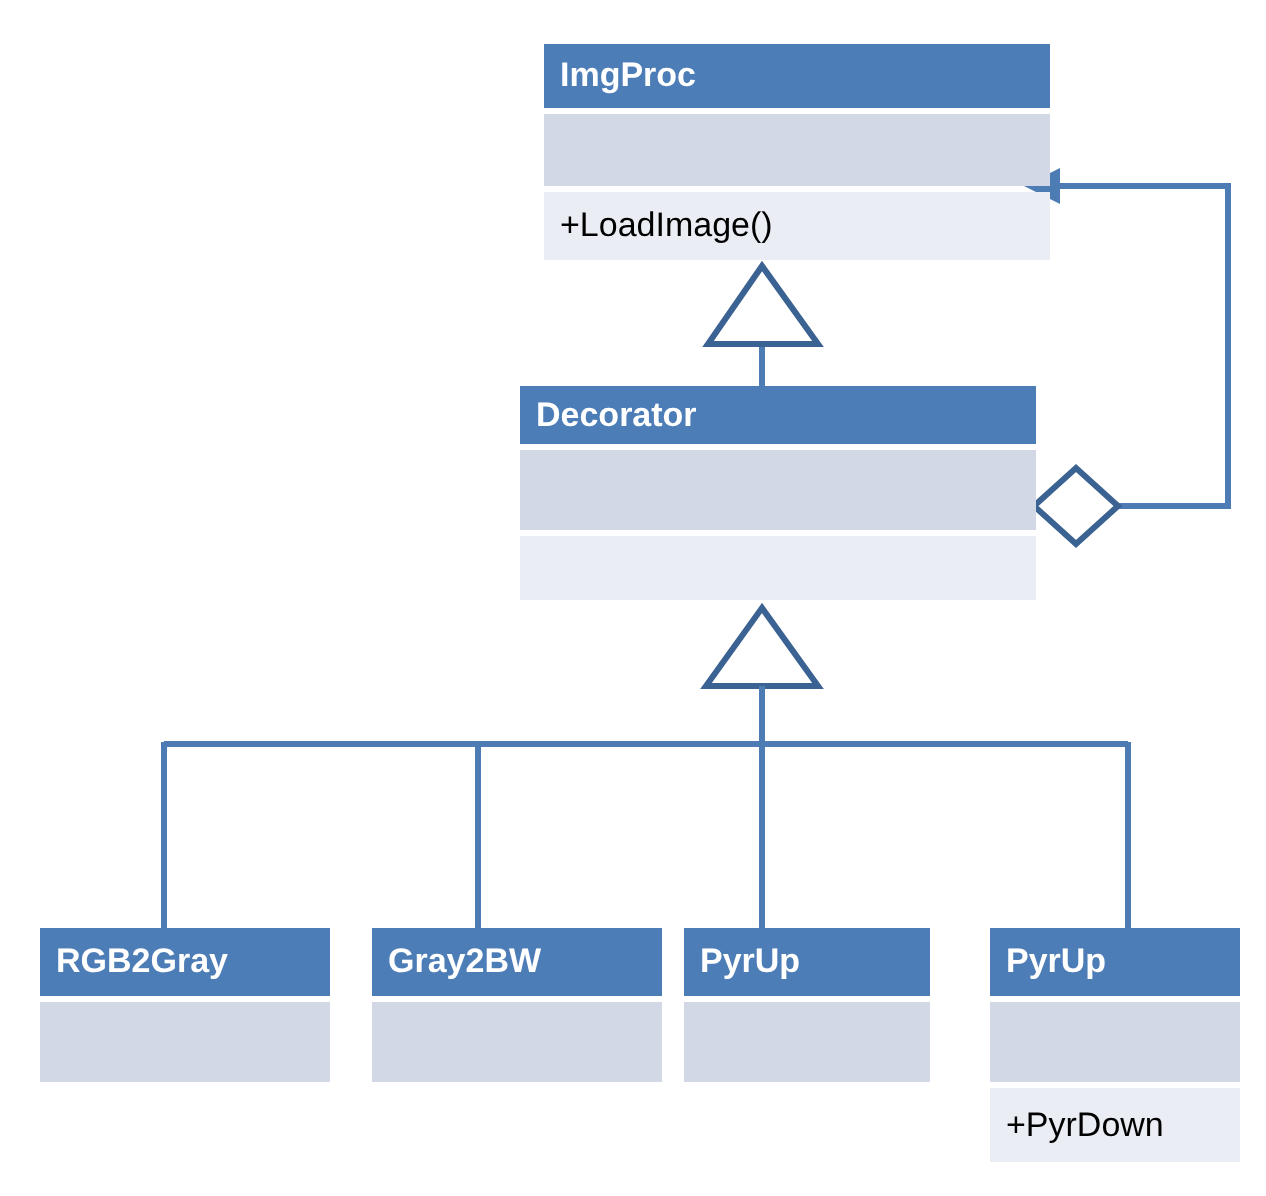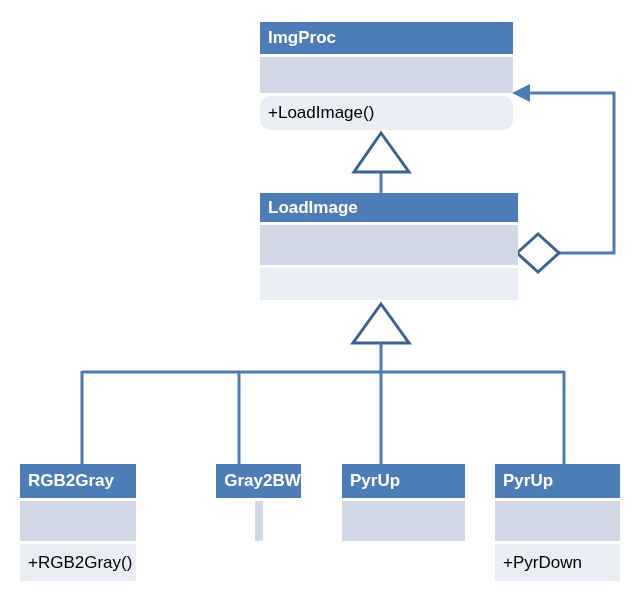--- a/index.html
+++ b/index.html
@@ -46,32 +46,32 @@
     background: var(--attr-row-fill, #d2d8e6);
     margin-top: 3px;
   }
   .class-box .methods {
     background: var(--method-row-fill, #eaedf4);
     margin-top: 3px;
     color: var(--method-text, #000000);
     font-size: 17px;
   }
 
-  #box-imgproc   { left: 260px; top: 22px;  width: 253px; }
+  #box-imgproc   { left: 272px; top: 22px;  width: 253px; }
   #box-imgproc .header  { height: 32px; }
   #box-imgproc .attrs   { height: 36px; }
-  #box-imgproc .methods { height: 34px; border-radius: 10px; }
+  #box-imgproc .methods { height: 34px; }
 
   #box-decorator { left: 260px; top: 193px; width: 258px; }
   #box-decorator .header  { height: 29px; }
   #box-decorator .attrs   { height: 40px; }
   #box-decorator .methods { height: 32px; }
 
-  #box-rgb2gray { left: 20px;  top: 464px; width: 116px; }
-  #box-gray2bw  { left: 186px; top: 464px; width: 145px; align-items: center; }
+  #box-rgb2gray { left: 20px;  top: 464px; width: 145px; }
+  #box-gray2bw  { left: 186px; top: 464px; width: 145px; }
   #box-pyrup1   { left: 342px; top: 464px; width: 123px; }
   #box-pyrup2   { left: 495px; top: 464px; width: 125px; }
   #box-rgb2gray .header, #box-gray2bw .header, #box-pyrup1 .header, #box-pyrup2 .header { height: 34px; }
   #box-rgb2gray .attrs,  #box-gray2bw .attrs,  #box-pyrup1 .attrs,  #box-pyrup2 .attrs  { height: 40px; }
   #box-rgb2gray .methods,#box-gray2bw .methods,#box-pyrup1 .methods,#box-pyrup2 .methods{ height: 37px; }
 </style>
 </head>
 <body>
 
 <div class="canvas">
@@ -94,29 +94,28 @@
     <line x1="564" y1="371" x2="564" y2="466" class="connector"></line>
   </svg>
 
   <div class="class-box" id="box-imgproc">
     <div class="row header">ImgProc</div>
     <div class="row attrs"></div>
     <div class="row methods">+LoadImage()</div>
   </div>
 
   <div class="class-box" id="box-decorator">
-    <div class="row header">LoadImage</div>
+    <div class="row header">Decorator</div>
     <div class="row attrs"></div>
     <div class="row methods"></div>
   </div>
 
   <div class="class-box" id="box-rgb2gray">
     <div class="row header">RGB2Gray</div>
     <div class="row attrs"></div>
-    <div class="row methods">+RGB2Gray()</div>
   </div>
 
   <div class="class-box" id="box-gray2bw">
     <div class="row header">Gray2BW</div>
     <div class="row attrs"></div>
   </div>
 
   <div class="class-box" id="box-pyrup1">
     <div class="row header">PyrUp</div>
     <div class="row attrs"></div>

